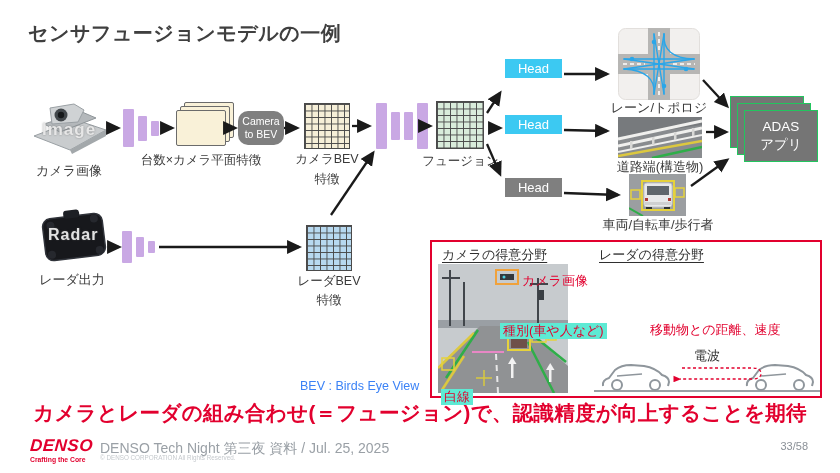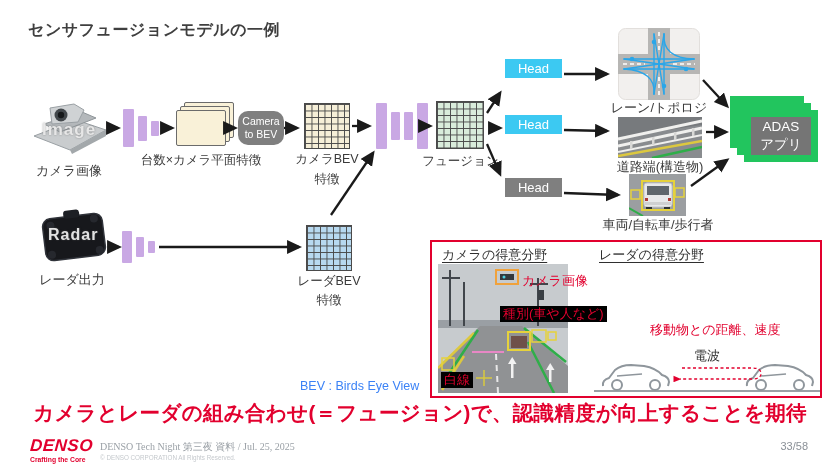--- a/index.html
+++ b/index.html
@@ -1,57 +1,57 @@
 <!DOCTYPE html>
 <html><head>
 <meta charset="utf-8">
 <style>
   * { margin:0; padding:0; box-sizing:border-box; }
   body { font-family:"Liberation Sans", sans-serif; background:#888; }
   .slide { position:relative; width:840px; height:473px; background:#ffffff; overflow:hidden; margin:0 auto; }
   .abs { position:absolute; }
   .lbl { position:absolute; font-size:12.5px; color:#3a3a3a; text-align:center; white-space:nowrap; }
   .lbl-lg { font-size:13px; }
-  h1.title { position:absolute; left:28px; top:20px; font-size:16px; font-weight:bold; color:#3f3f3f; letter-spacing:0.5px; }
+  h1.title { position:absolute; left:28px; top:20px; font-size:20px; font-weight:bold; color:#3f3f3f; letter-spacing:0.5px; }
   svg.arrows { position:absolute; left:0; top:0; pointer-events:none; z-index:3; }
   .bars { position:absolute; display:flex; align-items:center; gap:4px; z-index:2; }
   .bar { background:#c9a8e4; border-radius:1px; }
   .grid { position:absolute; border:1px solid #4a4a4a; z-index:2;
           background-image:linear-gradient(to right,#4a4a4a 1px,transparent 1px),
                            linear-gradient(to bottom,#4a4a4a 1px,transparent 1px);
           background-size:6.5px 6.5px; }
   .grid.cream { background-color:#f6efd8; }
   .grid.green { background-color:#d9ecdb; }
   .grid.blue  { background-color:#b7d9f0; }
   .gbox { position:absolute; background:#7f7f7f; color:#fff; display:flex; align-items:center; justify-content:center;
           text-align:center; line-height:1.25; z-index:2;border-radius:10px; }
   .head { position:absolute; width:57px; height:19px; color:#fff; font-size:13px;
           display:flex; align-items:center; justify-content:center; z-index:2; }
   .head.cyan { background:#3cc9f2; }
   .head.gray { background:#7f7f7f; }
   .planes { position:absolute; width:58px; height:46px; z-index:2; }
   .plane { position:absolute; width:50px; height:36px; background:#f9f1d8; border:1px solid #6b6b6b; border-radius:2px; }
-  .stackbox { position:absolute; width:74px; height:52px; background:#757575; border:7px solid #22c55e; }
+  .stackbox { position:absolute; width:74px; height:52px; background:#757575; border:1px solid #22c55e; }
   .adas-text { color:#fff; font-size:13.5px; text-align:center; line-height:1.3; width:100%; height:100%;
                display:flex; flex-direction:column; align-items:center; justify-content:center; }
   .watermark { position:absolute; color:rgba(235,235,235,0.95); text-shadow:0 0 2px rgba(90,90,90,0.6);
                font-size:17px; font-weight:bold; letter-spacing:1px; }
   .panel { position:absolute; left:430px; top:240px; width:392px; height:158px; border:2px solid #e2002e; background:#fff; z-index:2; }
   .panel .heading { position:absolute; font-size:13px; color:#2f2f2f; text-decoration:underline; text-underline-offset:3px; white-space:nowrap; }
   .redtext { position:absolute; color:#e2002e; font-size:13px; white-space:nowrap; z-index:4; }
-  .chip { background:#000000; padding:0 3px; line-height:1.2; }
+  .chip { background:#5eead4; padding:0 3px; line-height:1.2;margin-top:17px; }
   .blacktext { position:absolute; color:#2f2f2f; font-size:13px; white-space:nowrap; z-index:4; }
   .groundline { position:absolute; background:#9aa0a6; height:2px; }
   .bev-note { position:absolute; left:300px; top:379px; font-size:12.5px; color:#3b82f6; }
   .message { position:absolute; left:0; top:399px; width:840px; text-align:center;
              font-size:20.5px; font-weight:bold; color:#e2002e; letter-spacing:0.3px; }
   .logo { position:absolute; left:30px; top:436px; color:#e2002e; }
   .logo .word { font-size:17px; font-weight:800; font-style:italic; letter-spacing:0.5px; transform:skewX(-4deg); }
   .logo .tag { font-size:6.8px; font-weight:bold; margin-top:0px; }
-  .deckinfo { position:absolute; left:100px; top:440px; font-size:10px; color:#9aa0a6;font-family:Liberation Serif, serif; }
+  .deckinfo { position:absolute; left:100px; top:440px; font-size:14px; color:#9aa0a6; }
   .copyright { position:absolute; left:100px; top:454px; font-size:6.3px; color:#c5c9cd; }
   .pagenum { position:absolute; right:32px; top:440px; font-size:11px; color:#8a9097; }
 </style>
 </head>
 <body>
 
 <div class="slide">
 
   <h1 class="title">センサフュージョンモデルの一例</h1>
 

